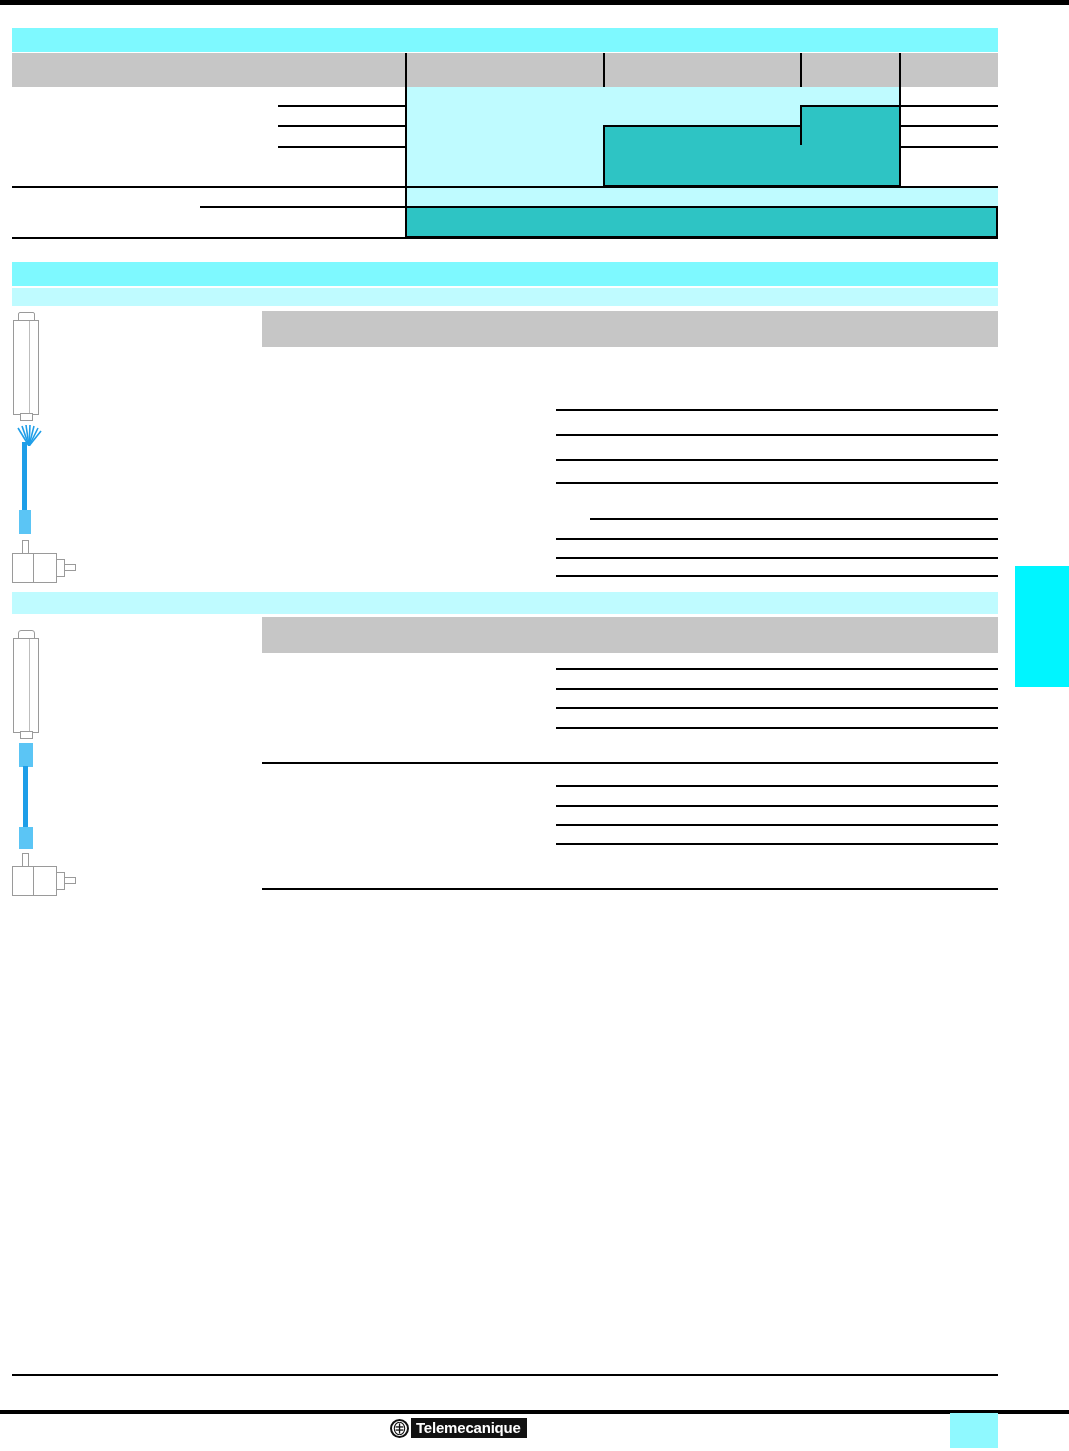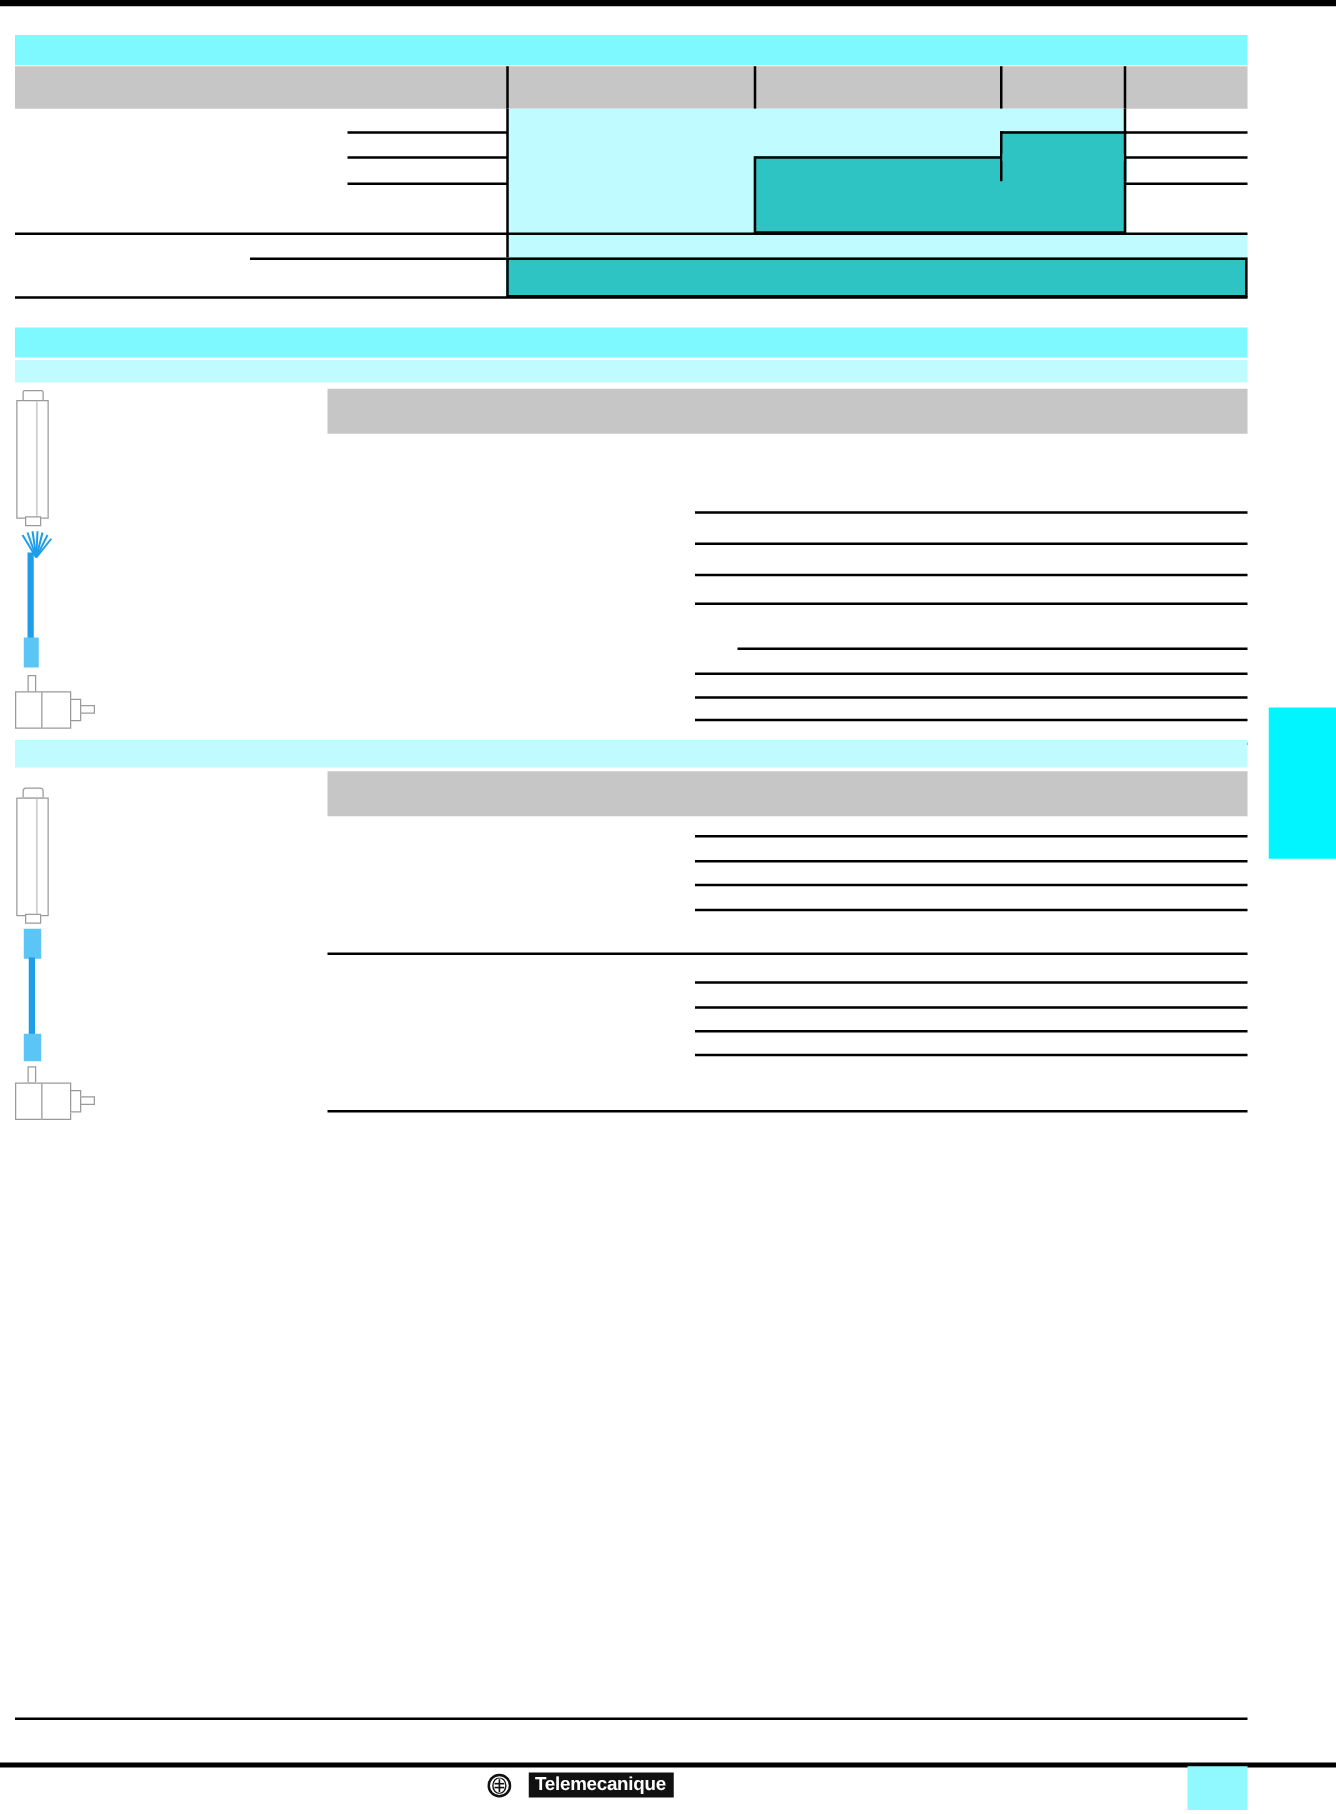--- a/index.html
+++ b/index.html
@@ -34,21 +34,21 @@
   .thumb-tab { position: absolute; background: #00f5ff; }
   .foot-tab  { position: absolute; background: #8ff9ff; }
 
   
   .foot-rule-thin  { position: absolute; left: 12px; width: 986px; height: 2px; background: #000; }
   .foot-rule-thick { position: absolute; left: 0; width: 1069px; height: 4px; background: #000; }
   .logo {
     position: absolute;
     display: flex;
     align-items: center;
-    gap: 14px;
+    gap: 2px;
   }
   .logo-mark {
     width: 19px; height: 19px;
     border-radius: 50%;
     background: #fff;
     border: 2px solid #111;
     display: flex; align-items: center; justify-content: center;
     box-sizing: border-box;
   }
   .logo-mark svg { display: block; }

